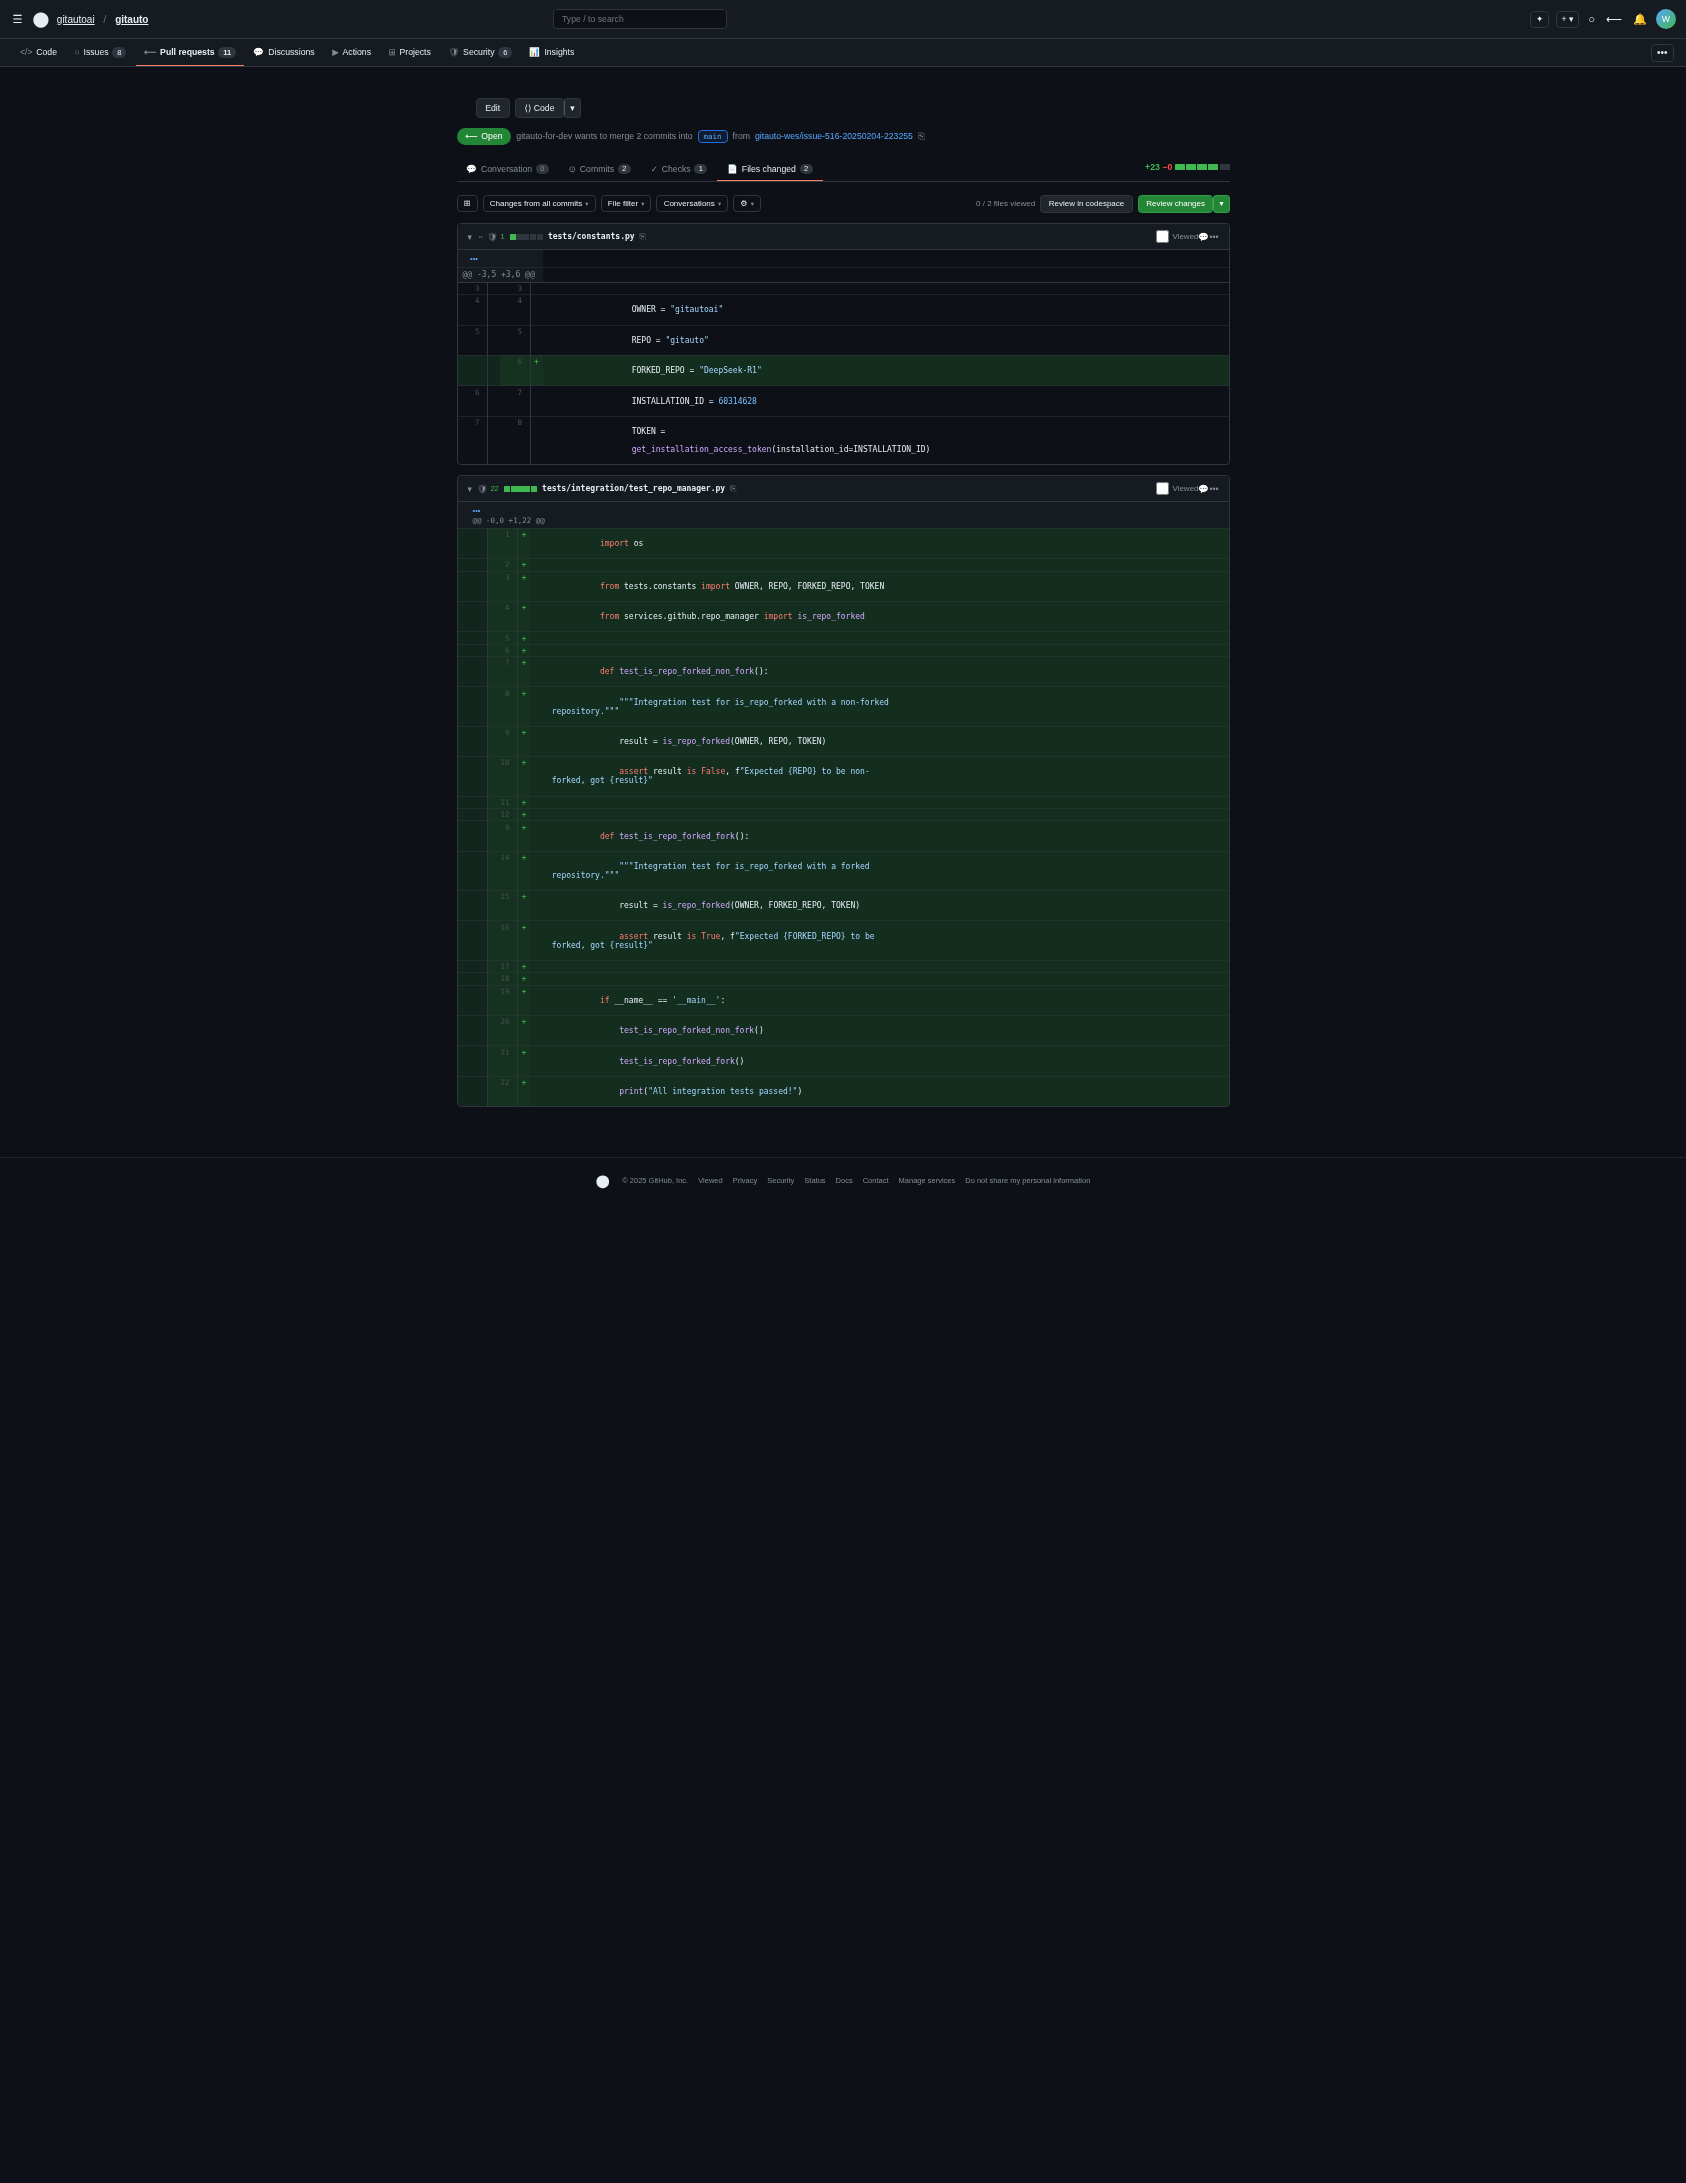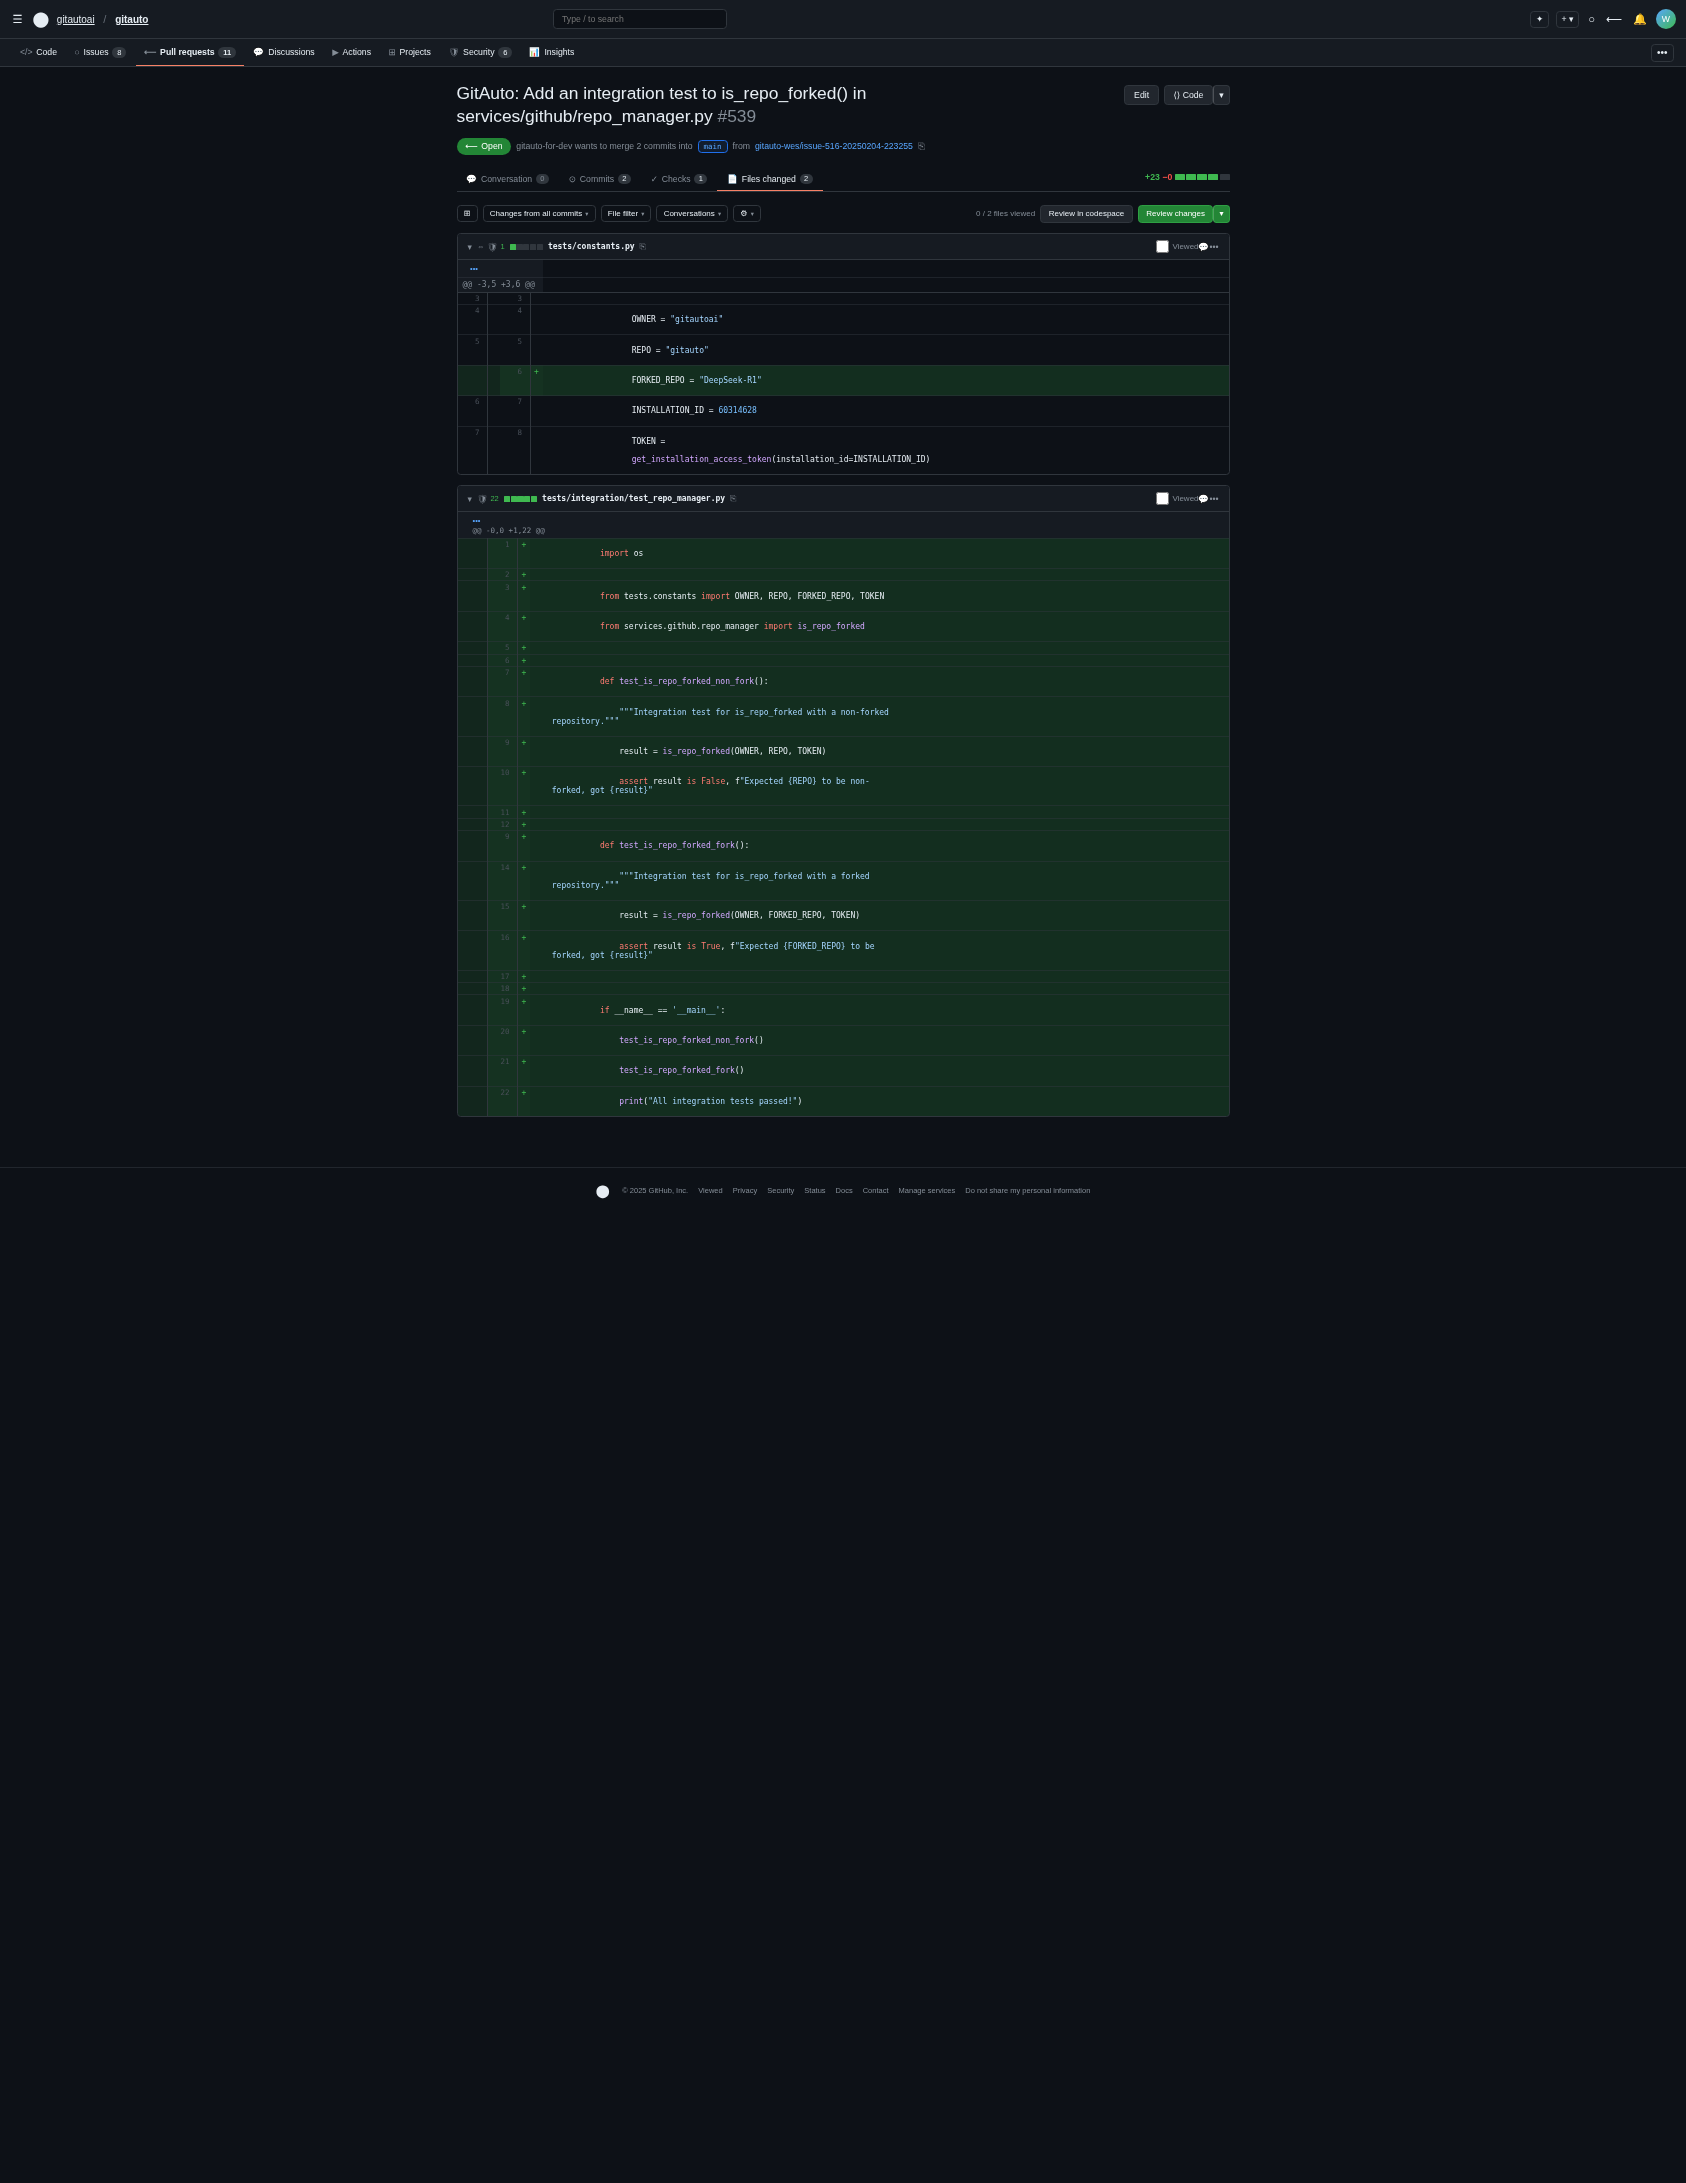--- a/index.html
+++ b/index.html
@@ -132,21 +132,21 @@
       margin-bottom: 10px;
     }
     .pr-title {
       font-size: 17.4px;
       font-weight: 400;
       color: #e6edf3;
       line-height: 1.3;
       flex: 1;
     }
     .pr-number { color: #848d97; font-weight: 300; }
-    .pr-title-actions { display: flex; gap: 5px; flex-shrink: 0; margin-left: 10px; margin-top: 3px; padding-left: 9px; }
+    .pr-title-actions { display: flex; gap: 5px; flex-shrink: 0; margin-left: 10px; margin-top: 16px; padding-left: 9px; }
     .btn {
       background: #21262d;
       border: 0.6px solid #30363d;
       border-radius: 3.7px;
       color: #e6edf3;
       padding: 3.7px 8.7px;
       font-size: 8.7px;
       cursor: pointer;
       display: flex;
       align-items: center;
@@ -471,24 +471,20 @@
   <a class="subnav-item">
     <span class="subnav-icon">📊</span>
     <span>Insights</span>
   </a>
   <button class="subnav-more">•••</button>
 </div>
 
 <div class="main-content">
 
   <div class="pr-title-row">
-    <h1 class="pr-title">
-      <span>GitAuto: Add an integration test to is_repo_forked() in services/github/repo_manager.py</span>
-      <span class="pr-number">#539</span>
-    </h1>
     <div class="pr-title-actions">
       <button class="btn">Edit</button>
       <div style="display:flex;">
         <button class="btn">⟨⟩ Code</button>
         <button class="btn btn-dropdown">▾</button>
       </div>
     </div>
   </div>
 
   <div class="pr-meta">

